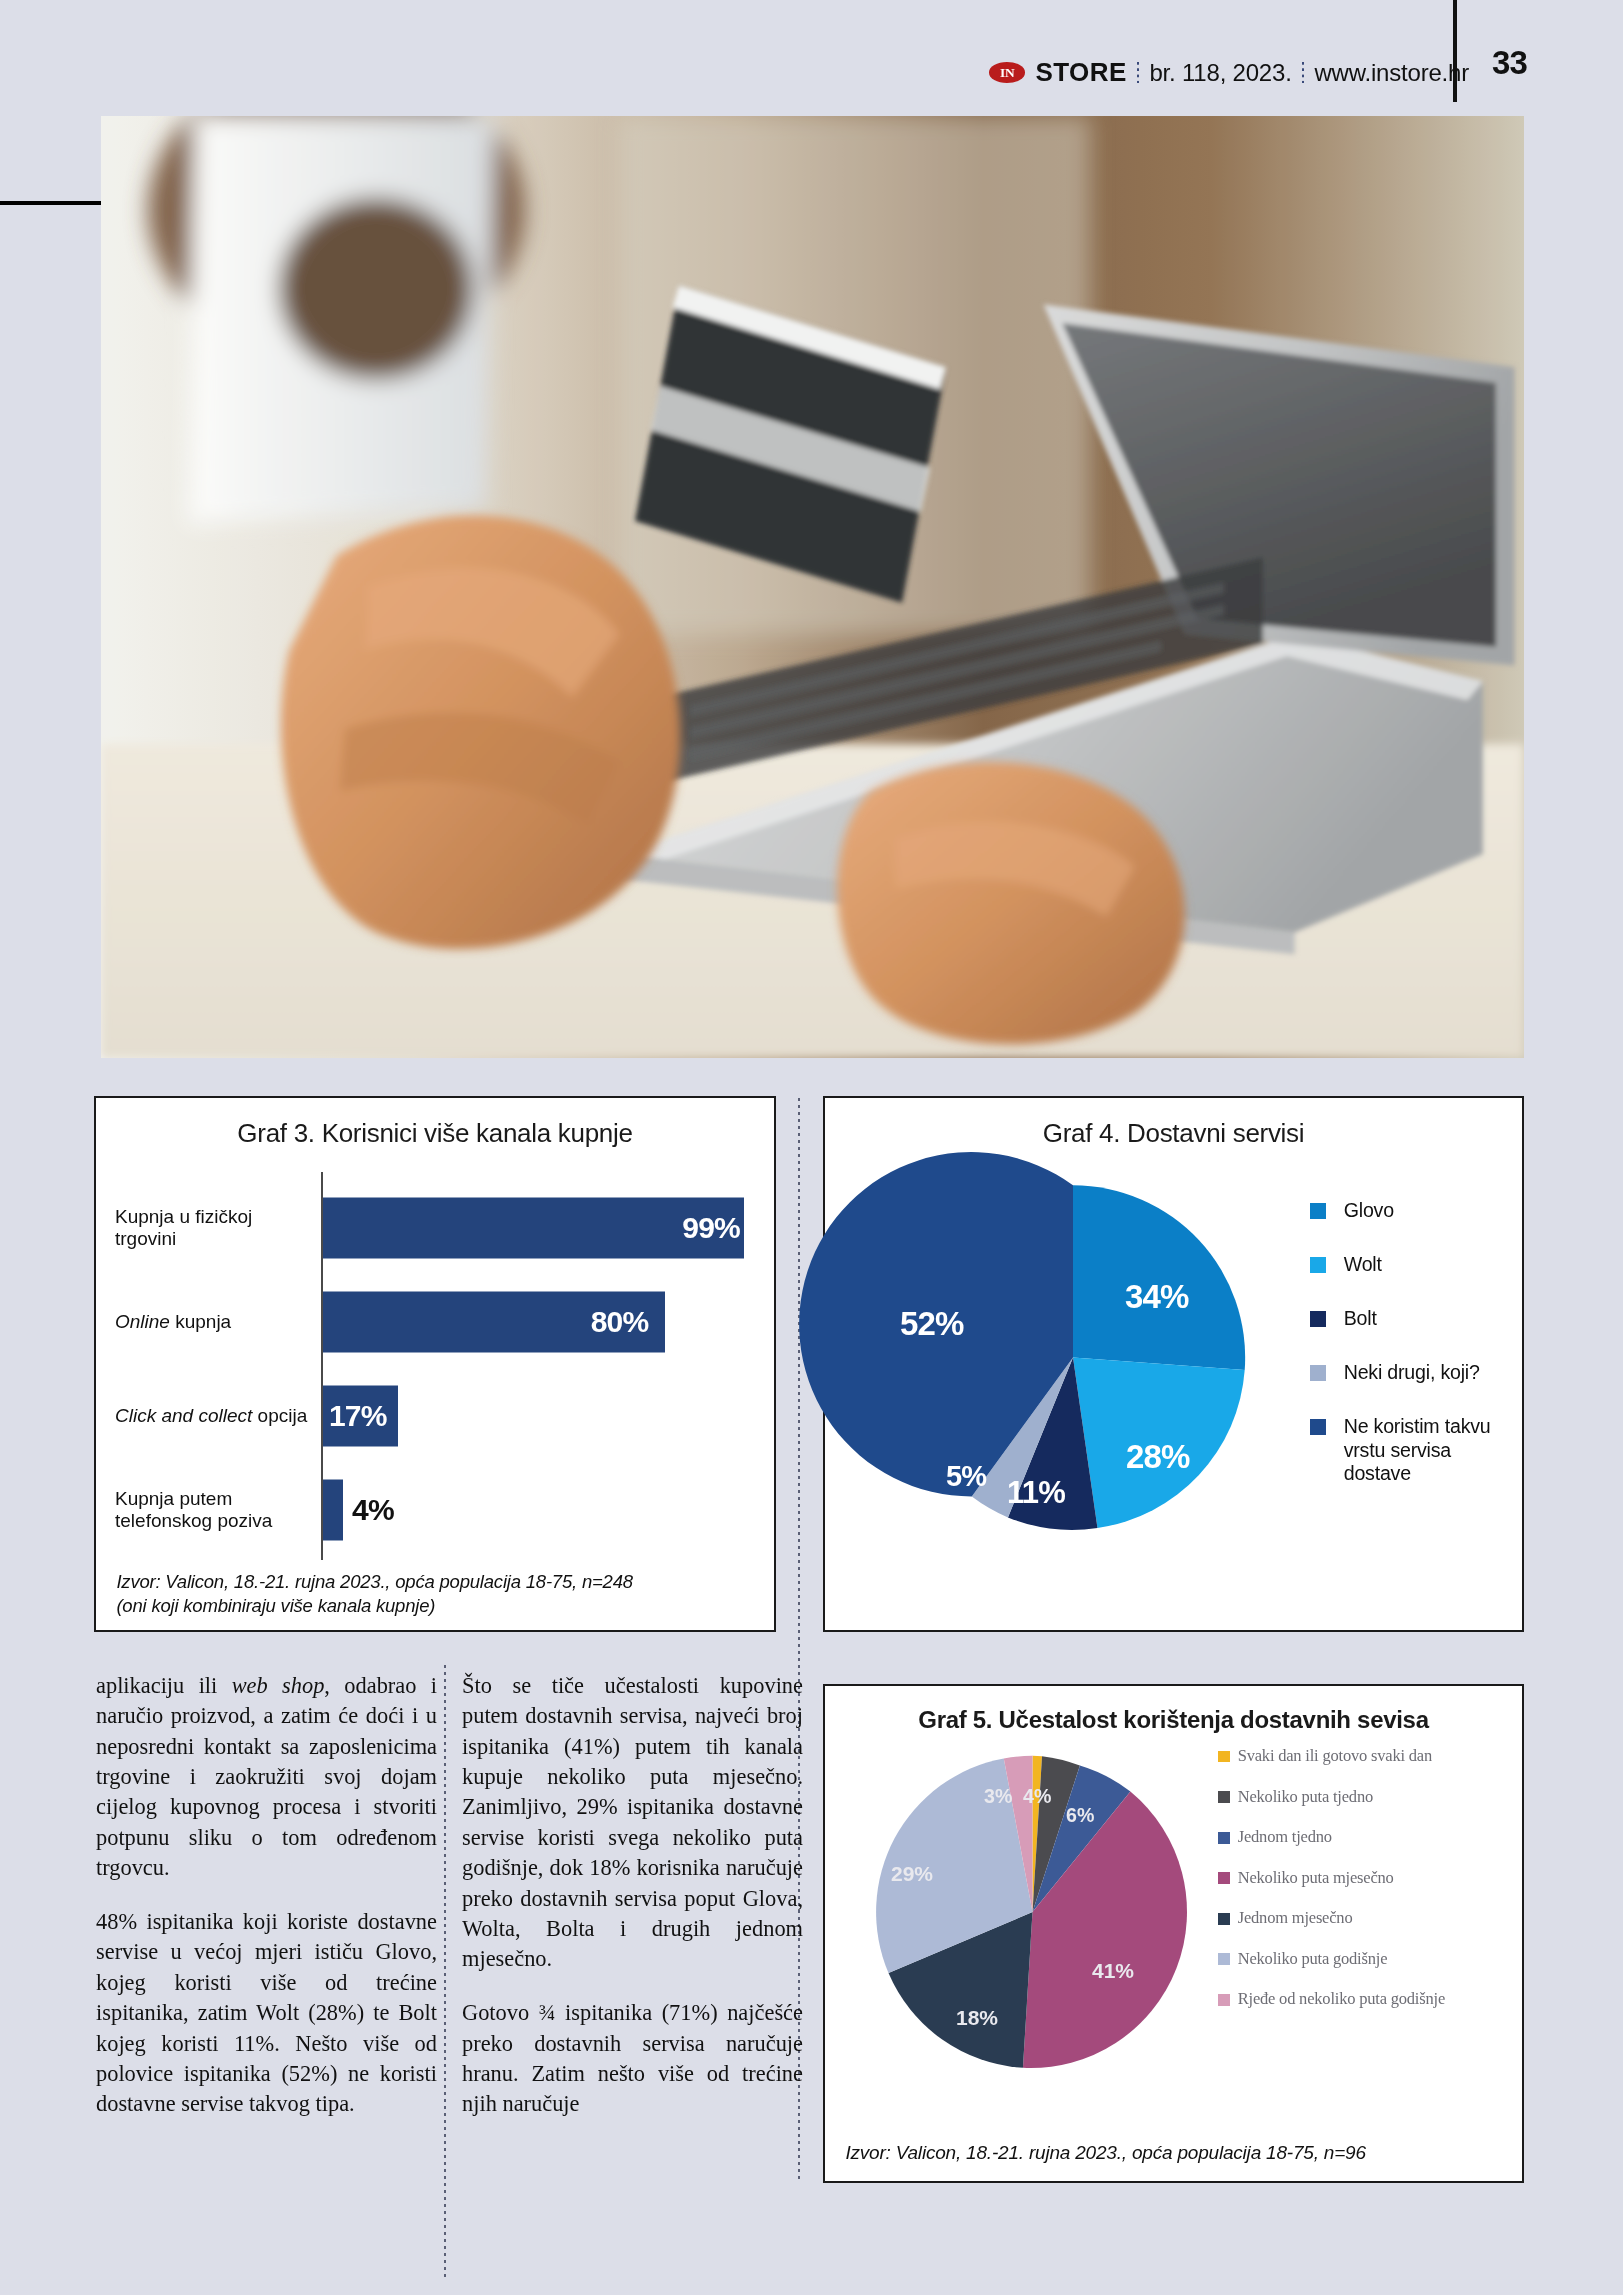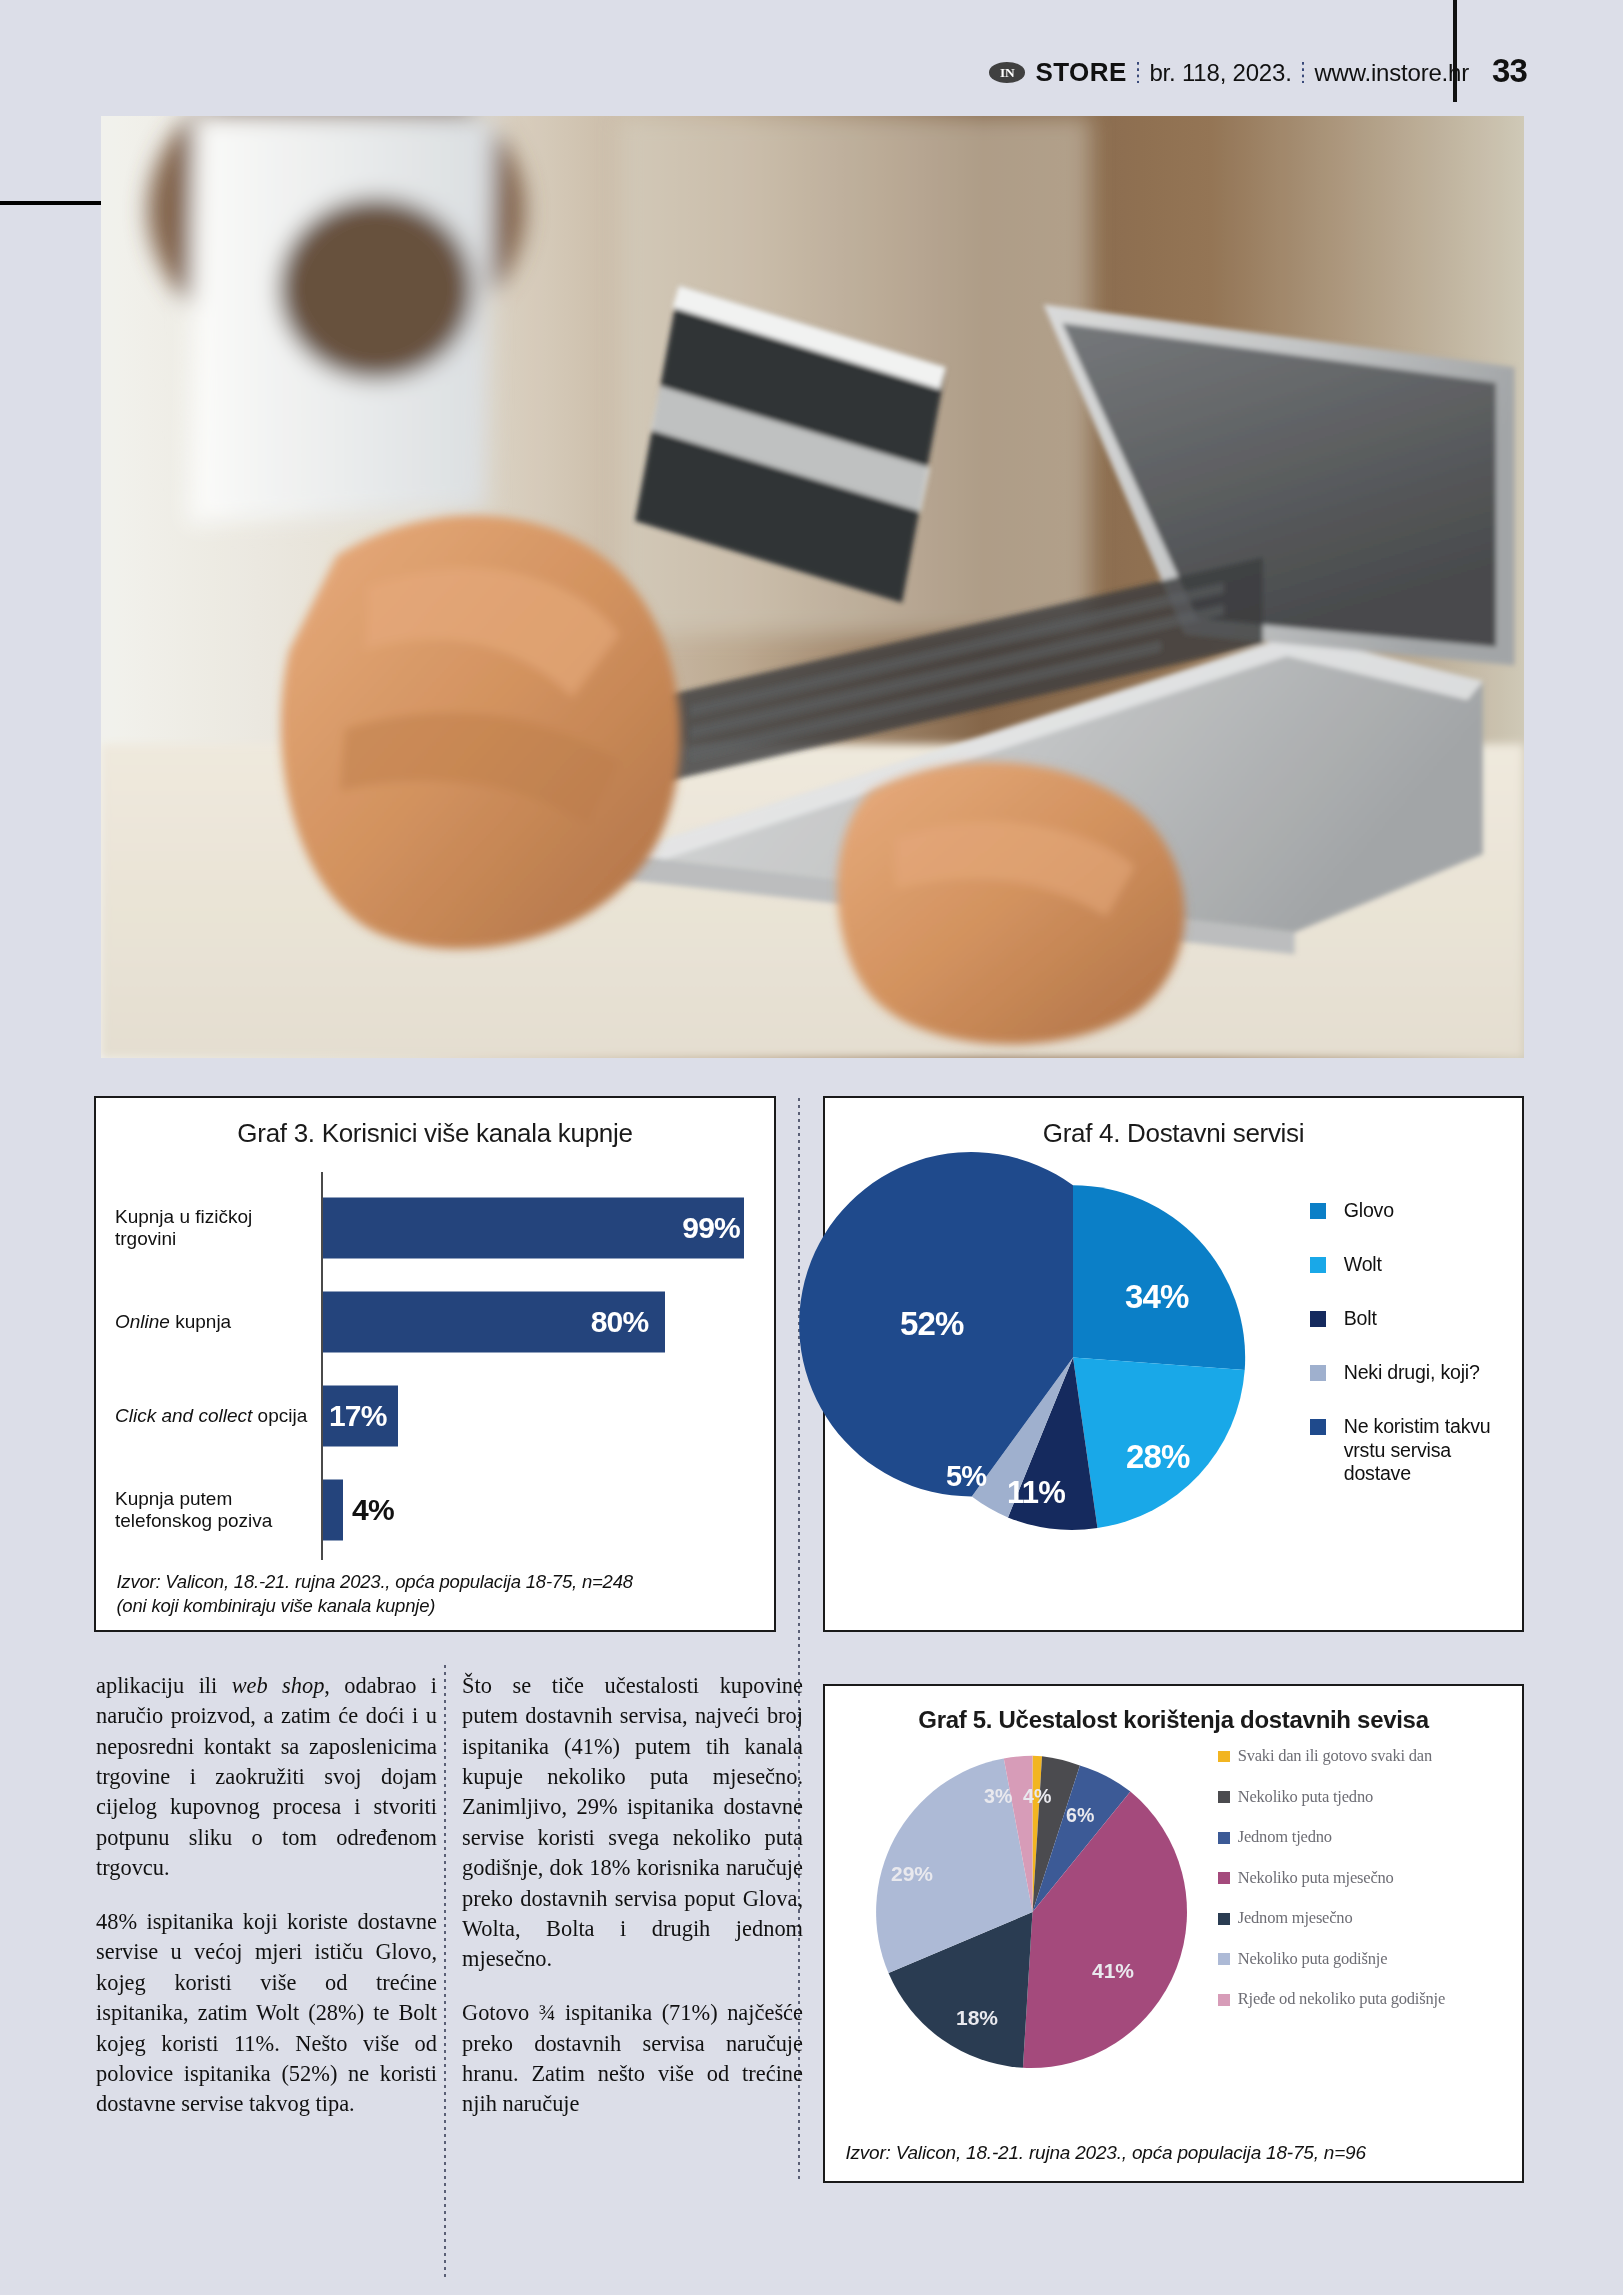--- a/index.html
+++ b/index.html
@@ -22,31 +22,31 @@
     position:absolute; left:1453px; top:0; width:3.9px; height:102px; background:#111;
   }
   .hdr-inner {
     position:absolute; right:154px; top:57px;
     display:flex; align-items:center; gap:10.2px;
     font-size:24px; color:#111; letter-spacing:-0.2px;
   }
   .logo-mark {
     display:inline-flex; align-items:center; justify-content:center;
     width:36px; height:20.4px; border-radius:50%;
-    background:#404040; color:#fff; font-size:13.4px; font-weight:bold;
+    background:#b91c1c; color:#fff; font-size:13.4px; font-weight:bold;
     font-family:"Liberation Serif", serif; line-height:1;
   }
   .logo-word { font-weight:bold; font-size:26px; letter-spacing:0.4px; }
   .dotsep {
     width:2.4px; height:20.4px;
     background-image:linear-gradient(to bottom,#3a4a7a 0,#3a4a7a 3.1px,transparent 3.1px,transparent 6.3px);
     background-size:2.4px 6.3px;
   }
   .pagenum {
-    position:absolute; left:1492px; top:52px;
+    position:absolute; left:1492px; top:44px;
     font-size:33px; font-weight:bold; color:#111; letter-spacing:-0.8px;
   }
 
   
   .photo {
     position:absolute; left:101px; top:116px; width:1423px; height:942px;
     overflow:hidden; background:#cfc9bb;
   }
   .photo svg { display:block; width:100%; height:100%; }
 

